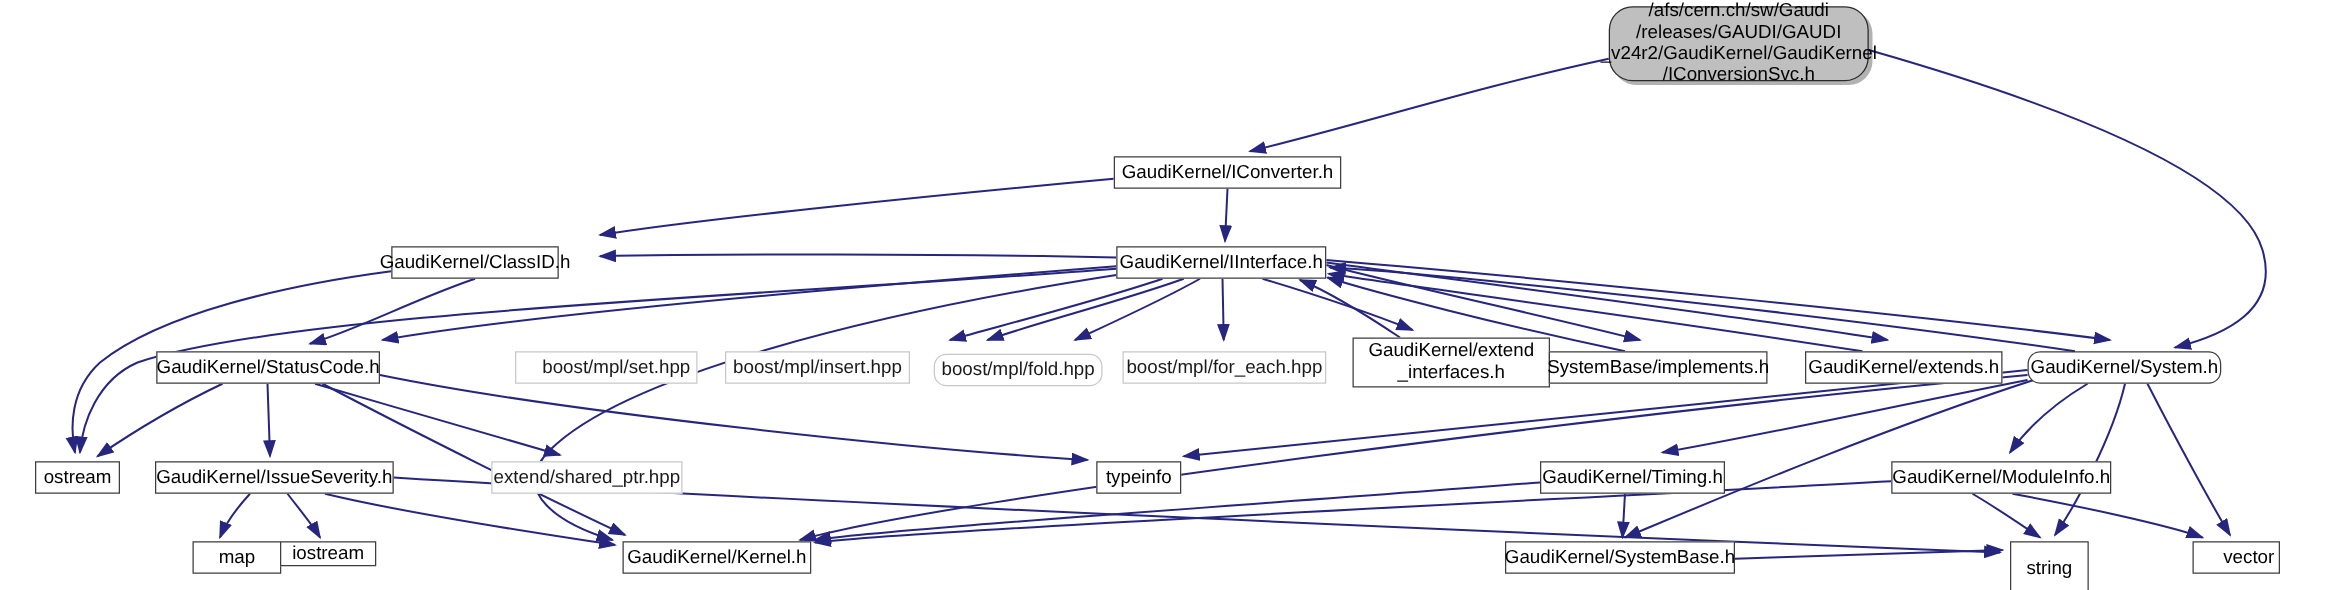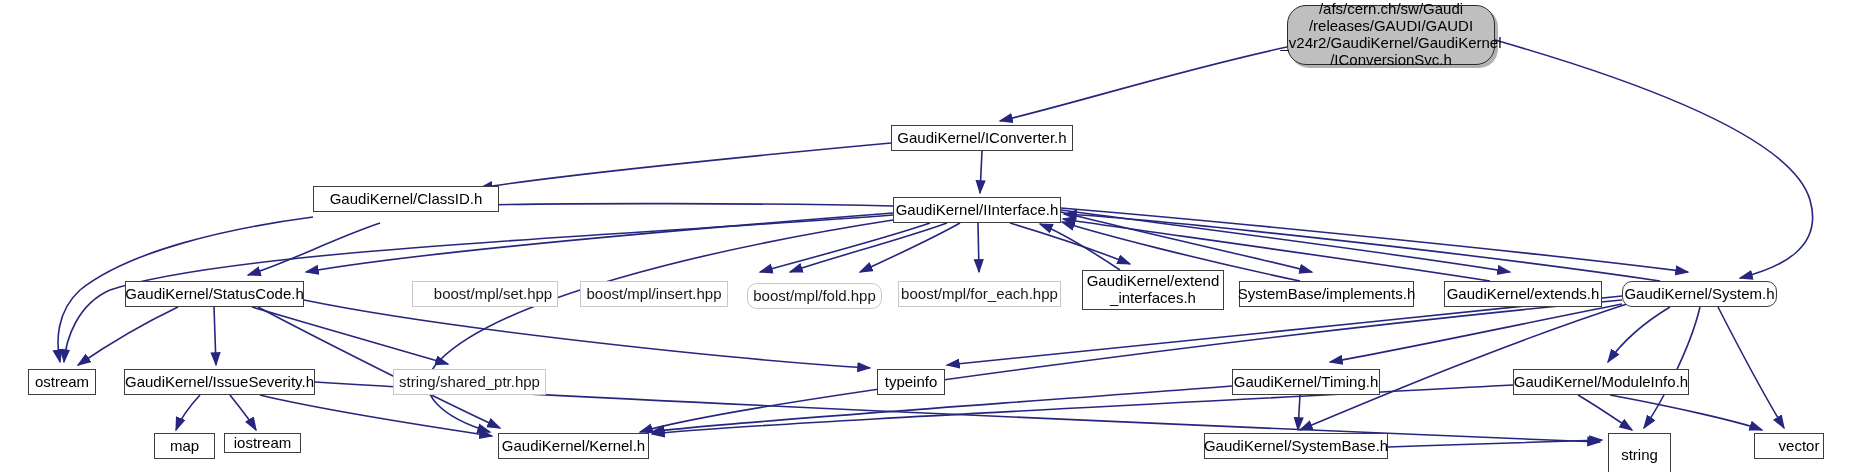--- a/index.html
+++ b/index.html
@@ -70,38 +70,38 @@
         <path d="M1513,385 C1200,402 740,424 652,434" marker-end="url(#arrow)"></path>
         <path d="M1388,447 C1470,444 1560,441 1602,440" marker-end="url(#arrow)"></path>
       </g>
   </svg>
   <div id="node-layer">
       <div class="node root" style="left: 1287px; top: 5px; width: 208px; height: 60px; border-radius: 19px;">/afs/cern.ch/sw/Gaudi
 /releases/GAUDI/GAUDI
 _v24r2/GaudiKernel/GaudiKernel
 /IConversionSvc.h</div>
       <div class="node plain" style="left: 891px; top: 125px; width: 182px; height: 26px;">GaudiKernel/IConverter.h</div>
-      <div class="node plain" style="left: 313px; top: 186px; width: 186px; height: 26px; text-align: right;">GaudiKernel/ClassID.h</div>
+      <div class="node plain" style="left: 313px; top: 197px; width: 134px; height: 26px; text-align: right;">GaudiKernel/ClassID.h</div>
       <div class="node plain" style="left: 893px; top: 197px; width: 168px; height: 26px;">GaudiKernel/IInterface.h</div>
       <div class="node plain" style="left: 125px; top: 281px; width: 179px; height: 26px;">GaudiKernel/StatusCode.h</div>
       <div class="node ext" style="left: 412px; top: 281px; width: 146px; height: 26px; padding-left: 16px;">boost/mpl/set.hpp</div>
       <div class="node ext" style="left: 580px; top: 281px; width: 148px; height: 26px;">boost/mpl/insert.hpp</div>
       <div class="node ext" style="left: 747px; top: 283px; width: 135px; height: 26px; border-radius: 10px;">boost/mpl/fold.hpp</div>
       <div class="node ext" style="left: 898px; top: 281px; width: 163px; height: 26px;">boost/mpl/for_each.hpp</div>
-      <div class="node plain" style="left: 1082px; top: 270px; width: 142px; height: 40px;">GaudiKernel/extend
+      <div class="node plain" style="left: 1082px; top: 270px; width: 158px; height: 40px;">GaudiKernel/extend
 _interfaces.h</div>
       <div class="node plain" style="left: 1239px; top: 281px; width: 175px; height: 26px;">SystemBase/implements.h</div>
       <div class="node plain" style="left: 1444px; top: 281px; width: 158px; height: 26px;">GaudiKernel/extends.h</div>
       <div class="node plain" style="left: 1622px; top: 281px; width: 155px; height: 26px; border-radius: 10px;">GaudiKernel/System.h</div>
       <div class="node plain" style="left: 28px; top: 369px; width: 68px; height: 26px;">ostream</div>
       <div class="node plain" style="left: 124px; top: 369px; width: 191px; height: 26px;">GaudiKernel/IssueSeverity.h</div>
-      <div class="node ext" style="left: 393px; top: 369px; width: 153px; height: 26px;">string/shared_ptr.hpp</div>
+      <div class="node ext" style="left: 393px; top: 369px; width: 153px; height: 26px;">extend/shared_ptr.hpp</div>
       <div class="node plain" style="left: 877px; top: 369px; width: 68px; height: 26px;">typeinfo</div>
       <div class="node plain" style="left: 1232px; top: 369px; width: 148px; height: 26px;">GaudiKernel/Timing.h</div>
       <div class="node plain" style="left: 1513px; top: 369px; width: 176px; height: 26px;">GaudiKernel/ModuleInfo.h</div>
-      <div class="node plain" style="left: 154px; top: 433px; width: 61px; height: 26px;">map</div>
+      <div class="node plain" style="left: 154px; top: 433px; width: 71px; height: 26px;">map</div>
       <div class="node plain" style="left: 224px; top: 433px; width: 77px; height: 20px;">iostream</div>
       <div class="node plain" style="left: 498px; top: 433px; width: 151px; height: 26px;">GaudiKernel/Kernel.h</div>
       <div class="node plain" style="left: 1204px; top: 433px; width: 184px; height: 26px;">GaudiKernel/SystemBase.h</div>
       <div class="node plain" style="left: 1608px; top: 433px; width: 63px; height: 44px;">string</div>
       <div class="node plain" style="left: 1754px; top: 433px; width: 70px; height: 26px; padding-left: 20px;">vector</div>
     </div>
 </div>
 
 </body></html>

